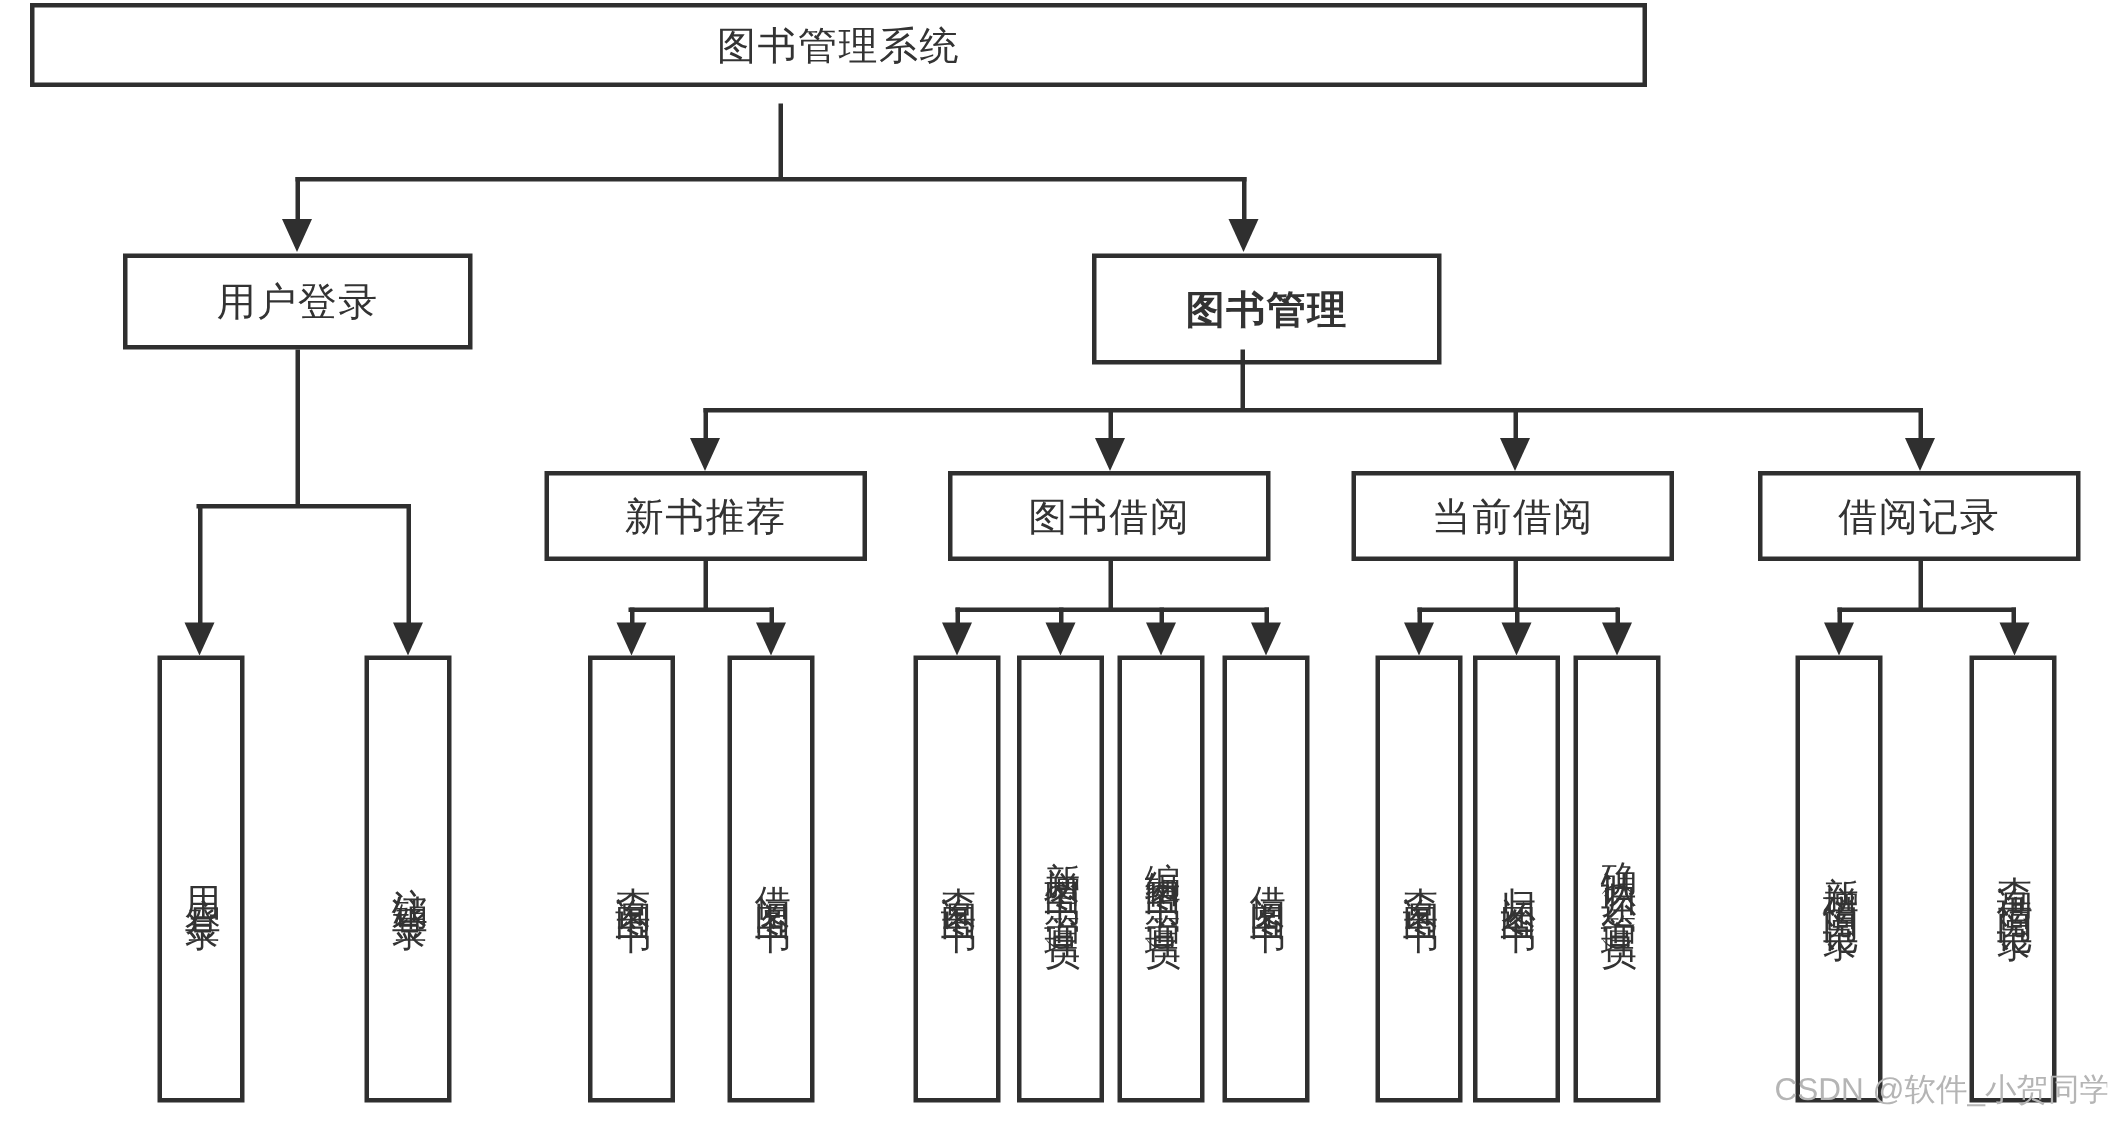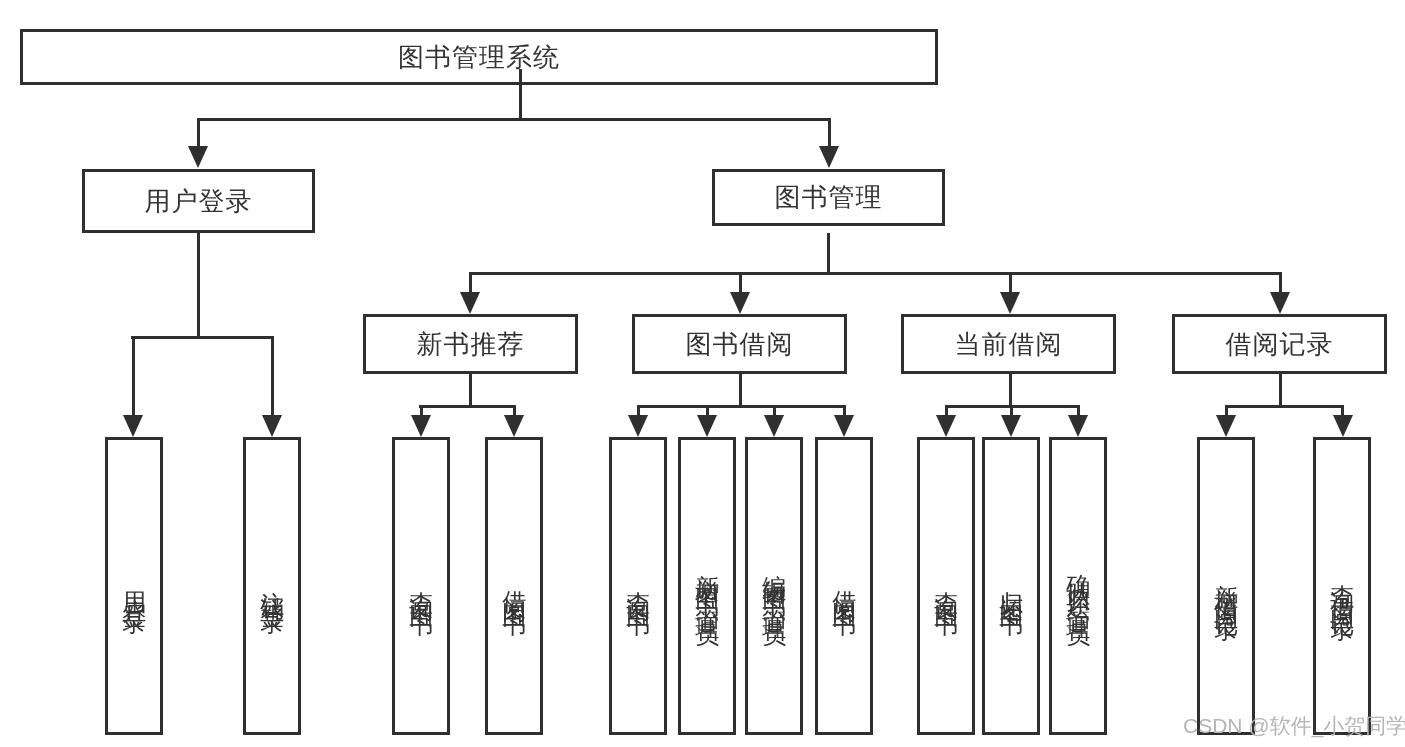--- a/index.html
+++ b/index.html
@@ -29,35 +29,35 @@
   .watermark{
     position:absolute;left:1183px;top:712px;font-size:21px;color:#b5b5b5;
     white-space:nowrap;z-index:10;
   }
 </style>
 </head>
 <body>
 
 <div id="stage">
 
-  <div class="hbox" style="left:20px;top:29px;width:918px;height:56px;">
+  <div class="hbox" style="left:20px;top:2px;width:1078px;height:56px;">
     <span>图书管理系统</span>
   </div>
 
   <div class="ln" style="left:519px;top:69px;width:3px;height:49px;"></div>
   <div class="ln" style="left:197px;top:118px;width:634px;height:3px;"></div>
   <div class="ln" style="left:197px;top:118px;width:3px;height:31px;"></div>
   <div class="arrow" style="left:188px;top:146px;"></div>
   <div class="ln" style="left:828px;top:118px;width:3px;height:31px;"></div>
   <div class="arrow" style="left:819px;top:146px;"></div>
 
   <div class="hbox" style="left:82px;top:169px;width:233px;height:64px;">
     <span>用户登录</span>
   </div>
-  <div class="hbox" style="left:712px;top:169px;width:233px;height:57px;">
+  <div class="hbox" style="left:728px;top:169px;width:233px;height:74px;font-weight:bold;">
     <span>图书管理</span>
   </div>
 
   <div class="ln" style="left:197px;top:233px;width:3px;height:103px;"></div>
   <div class="ln" style="left:131px;top:336px;width:143px;height:3px;"></div>
   <div class="ln" style="left:132px;top:336px;width:3px;height:81px;"></div>
   <div class="arrow" style="left:123px;top:415px;"></div>
   <div class="ln" style="left:271px;top:336px;width:3px;height:81px;"></div>
   <div class="arrow" style="left:262px;top:415px;"></div>
 

